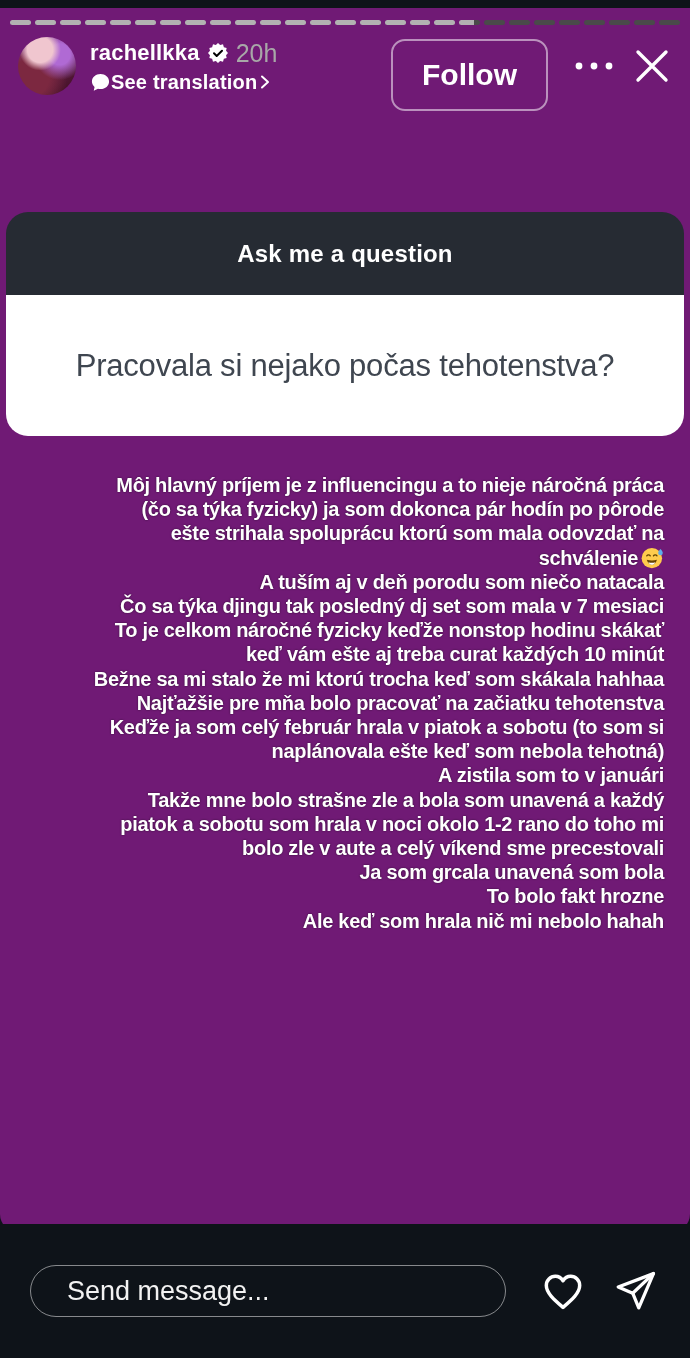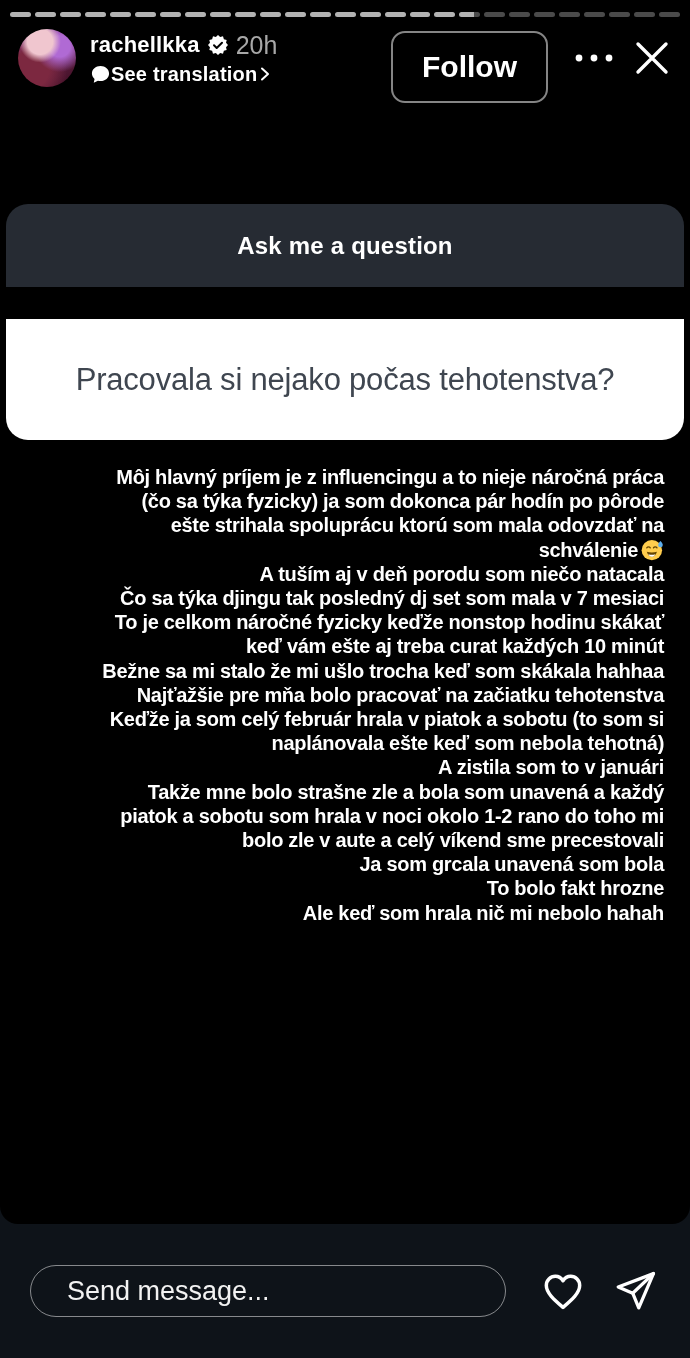--- a/index.html
+++ b/index.html
@@ -5,22 +5,22 @@
   * { margin:0; padding:0; box-sizing:border-box; }
   html,body { background:#000; }
   .screen {
     position:relative; width:690px; height:1358px; overflow:hidden;
     background:#0e1319;
     font-family:"Liberation Sans", sans-serif;
     -webkit-font-smoothing:antialiased;
   }
   
   .story {
-    position:absolute; left:0; top:0; width:690px; height:1224px;
-    background:#000000; border-radius:0 0 18px 18px; overflow:hidden;padding-left:12px;
+    position:absolute; left:0; top:8px; width:690px; height:1224px;
+    background:#701a75; border-radius:0 0 18px 18px; overflow:hidden;padding-left:12px;
   }
   
   .progress {
     position:absolute; left:10px; right:10px; top:12px; height:5px;
     display:flex; gap:4px;
   }
   .progress .seg { flex:1; height:5px; border-radius:3px; }
   
   .story-header {
     position:absolute; left:18px; right:14px; top:26px; height:64px;
@@ -58,22 +58,22 @@
   .sticker {
     position:absolute; left:6px; top:204px; width:678px;
     border-radius:22px; overflow:hidden;
   }
   .sticker-header {
     background:#262b33; height:83px;
     display:flex; align-items:center; justify-content:center;
   }
   .sticker-title { color:#fff; font-size:24px; font-weight:700; letter-spacing:.2px; }
   .sticker-body {
-    background:#fff; height:121px;
-    display:flex; align-items:center; justify-content:center; padding:0 20px;margin-top:32px;
+    background:#fff; height:141px;
+    display:flex; align-items:center; justify-content:center; padding:0 20px;
   }
   .sticker-question { font-size:31px; font-weight:400; text-align:center; letter-spacing:-.2px; }
   
   .answer {
     position:absolute; left:0; right:0; top:465px;
     padding:0 26px; text-align:right;
   }
   .answer-line {
     color:#fff; font-size:20px; font-weight:700; line-height:24.2px;
     letter-spacing:-.3px;
@@ -189,21 +189,21 @@
             <path d="M9 15.5c1.2-2.2 4.3-2.2 5.5 0" stroke="#664500" stroke-width="2" fill="none" stroke-linecap="round"></path>
             <path d="M19.5 15.5c1.2-2.2 4.3-2.2 5.5 0" stroke="#664500" stroke-width="2" fill="none" stroke-linecap="round"></path>
             <path d="M9 21.5c1.6 5.4 5 8 8 8s6.4-2.6 8-8c-5.2 1.6-10.8 1.6-16 0z" fill="#664500"></path>
             <path d="M11.5 25.3c3.6 1.1 7.4 1.1 11 0-1.4 2.7-3.6 4.2-5.5 4.2s-4.1-1.5-5.5-4.2z" fill="#fff"></path>
             <path d="M30.5 4.5c-2 2.2-3.6 4.3-3.6 6.4a3.6 3.6 0 0 0 7.2 0c0-2.1-1.6-4.2-3.6-6.4z" fill="#5DADEC"></path>
           </svg></div>
         <div class="answer-line">A tuším aj v deň porodu som niečo natacala</div>
         <div class="answer-line">Čo sa týka djingu tak posledný dj set som mala v 7 mesiaci</div>
         <div class="answer-line">To je celkom náročné fyzicky keďže nonstop hodinu skákať</div>
         <div class="answer-line">keď vám ešte aj treba curat každých 10 minút</div>
-        <div class="answer-line">Bežne sa mi stalo že mi ušlo trocha keď som skákala hahhaa</div>
+        <div class="answer-line">Bežne sa mi stalo že mi ktorú trocha keď som skákala hahhaa</div>
         <div class="answer-line">Najťažšie pre mňa bolo pracovať na začiatku tehotenstva</div>
         <div class="answer-line">Keďže ja som celý február hrala v piatok a sobotu (to som si</div>
         <div class="answer-line">naplánovala ešte keď som nebola tehotná)</div>
         <div class="answer-line">A zistila som to v januári</div>
         <div class="answer-line">Takže mne bolo strašne zle a bola som unavená a každý</div>
         <div class="answer-line">piatok a sobotu som hrala v noci okolo 1-2 rano do toho mi</div>
         <div class="answer-line">bolo zle v aute a celý víkend sme precestovali</div>
         <div class="answer-line">Ja som grcala unavená som bola</div>
         <div class="answer-line">To bolo fakt hrozne</div>
         <div class="answer-line">Ale keď som hrala nič mi nebolo hahah</div>

